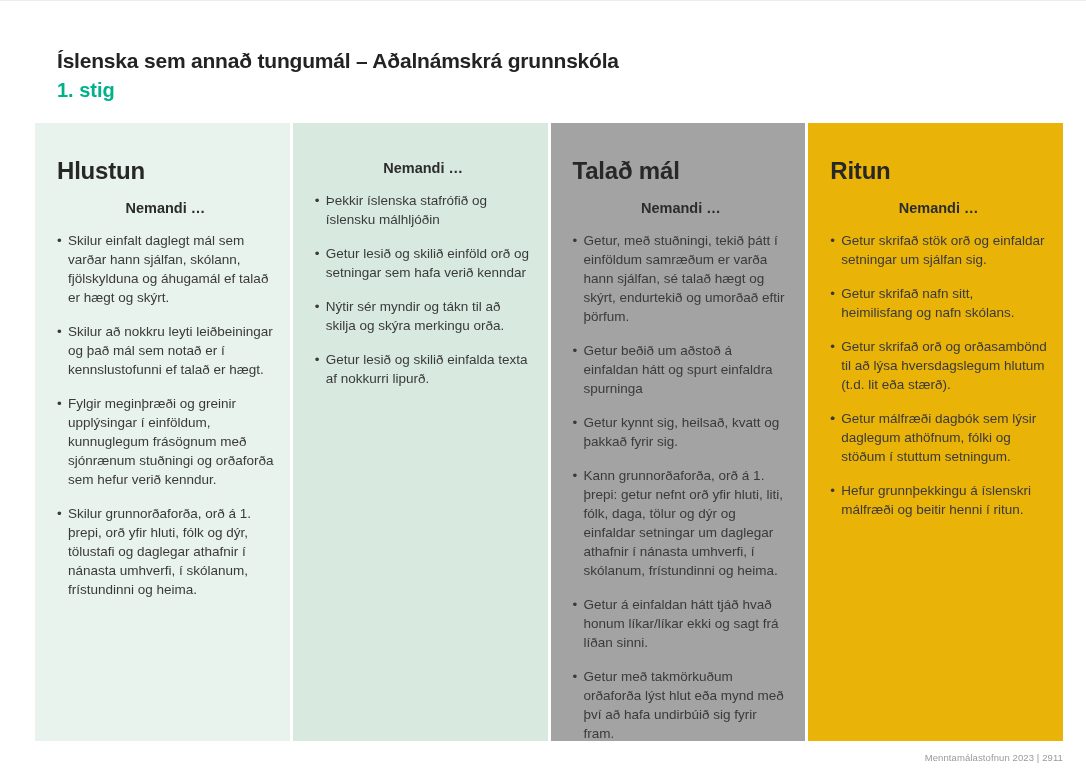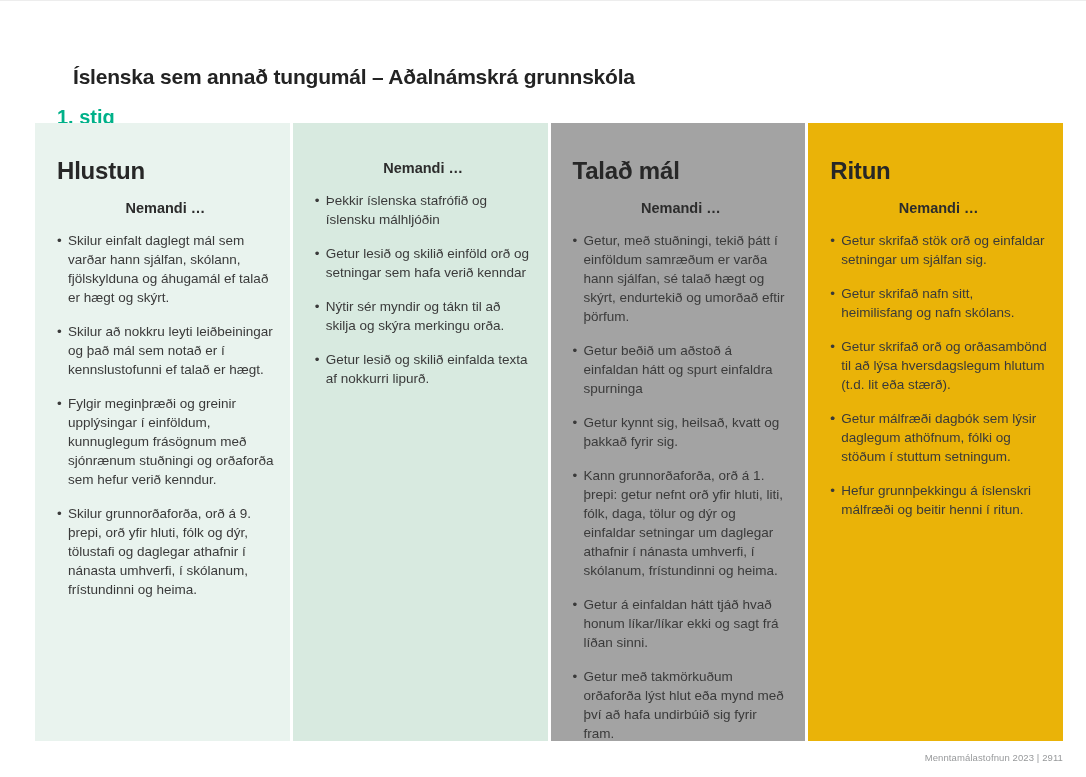--- a/index.html
+++ b/index.html
@@ -7,21 +7,21 @@
     width:1086px;height:777px;
     background:#ffffff;
     border-top:1px solid #ededed;
     font-family:"Liberation Sans","DejaVu Sans",sans-serif;
     position:relative;overflow:hidden;
     -webkit-font-smoothing:antialiased;
   }
   .doc-header{position:absolute;left:57px;top:47px;}
   .doc-title{
     font-size:21px;font-weight:bold;color:#232323;
-    letter-spacing:-0.2px;line-height:1.2;margin:16px;
+    letter-spacing:-0.2px;line-height:1.2;margin:0;
   }
   .doc-subtitle{
     font-size:20px;font-weight:bold;line-height:1.2;
     margin-top:5px;
   }
   .columns{
     position:absolute;left:35px;top:122px;width:1028px;height:618px;
     display:flex;gap:3px;
   }
   .col{
@@ -62,21 +62,21 @@
 
 <div class="columns">
 
   <div class="col" style="background: rgb(233, 243, 238);">
     <div class="col-heading">Hlustun</div>
     <div class="col-lead">Nemandi …</div>
     <div class="col-items">
       <div class="item"><span class="bullet">•</span><span>Skilur einfalt daglegt mál sem varðar hann sjálfan, skólann, fjölskylduna og áhugamál ef talað er hægt og skýrt.</span></div>
       <div class="item"><span class="bullet">•</span><span>Skilur að nokkru leyti leiðbeiningar og það mál sem notað er í kennslustofunni ef talað er hægt.</span></div>
       <div class="item"><span class="bullet">•</span><span>Fylgir meginþræði og greinir upplýsingar í einföldum, kunnuglegum frásögnum með sjónrænum stuðningi og orðaforða sem hefur verið kenndur.</span></div>
-      <div class="item"><span class="bullet">•</span><span>Skilur grunnorðaforða, orð á 9. þrepi, orð yfir hluti, fólk og dýr, tölustafi og daglegar athafnir í nánasta umhverfi, í skólanum, frístundinni og heima.</span></div>
+      <div class="item"><span class="bullet">•</span><span>Skilur grunnorðaforða, orð á 1. þrepi, orð yfir hluti, fólk og dýr, tölustafi og daglegar athafnir í nánasta umhverfi, í skólanum, frístundinni og heima.</span></div>
     </div>
   </div>
 
   <div class="col" style="background: rgb(216, 234, 224);">
     <div class="col-lead">Nemandi …</div>
     <div class="col-items">
       <div class="item"><span class="bullet">•</span><span>Þekkir íslenska stafrófið og íslensku málhljóðin</span></div>
       <div class="item"><span class="bullet">•</span><span>Getur lesið og skilið einföld orð og setningar sem hafa verið kenndar</span></div>
       <div class="item"><span class="bullet">•</span><span>Nýtir sér myndir og tákn til að skilja og skýra merkingu orða.</span></div>
       <div class="item"><span class="bullet">•</span><span>Getur lesið og skilið einfalda texta af nokkurri lipurð.</span></div>

